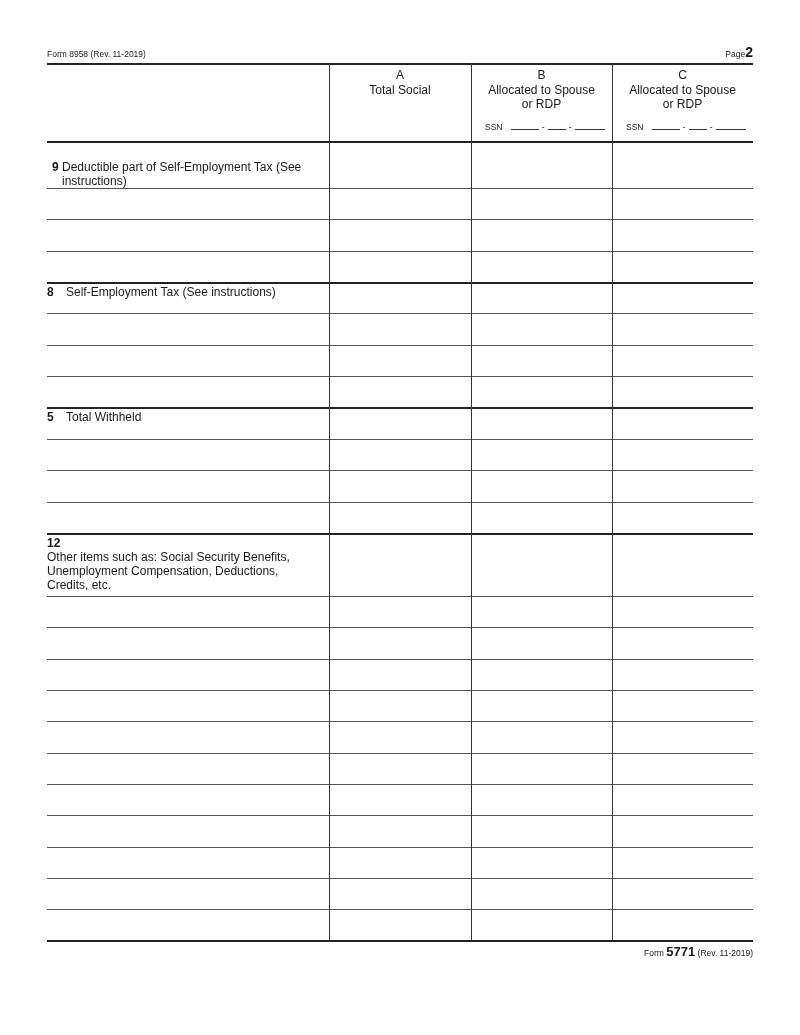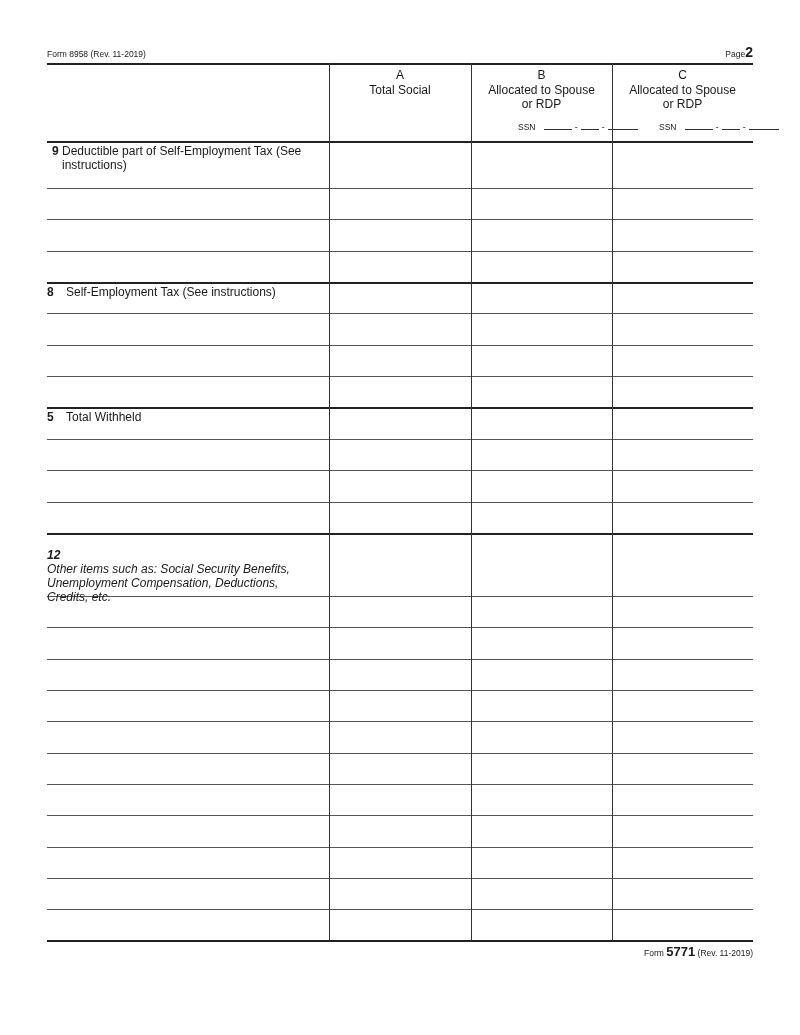--- a/index.html
+++ b/index.html
@@ -5,21 +5,21 @@
   * { box-sizing: border-box; margin: 0; padding: 0; }
   html, body { width: 800px; height: 1035px; background: #ffffff; }
   body { position: relative; font-family: "Liberation Sans", sans-serif; color: #1a1a1a; overflow: hidden; }
   .top-left { position: absolute; left: 47px; top: 49px; font-size: 8.5px; }
   .top-right { position: absolute; right: 47px; top: 44px; font-size: 8.5px; }
   .top-right b { font-size: 14px; font-weight: bold; }
   .hline { position: absolute; left: 47px; width: 706px; height: 1px; background: #555; }
   .hline.thick { height: 1.6px; background: #222; }
   .vline { position: absolute; width: 1px; background: #333; top: 63px; height: 878px; }
   .colhead { position: absolute; top: 68px; text-align: center; font-size: 12px; line-height: 14.5px; }
-  .ssn { position: absolute; top: 121px; font-size: 8.5px; white-space: nowrap; margin-left: 33px; }
+  .ssn { position: absolute; top: 121px; font-size: 8.5px; white-space: nowrap; }
   .ssn .u { display: inline-block; border-bottom: 1px solid #333; height: 9px; vertical-align: baseline; }
   .ssn .d { margin: 0 3px; }
   .line-label { position: absolute; left: 52px; font-size: 12px; line-height: 14px; width: 265px; }
   .line-label .num { font-weight: bold; display: inline-block; width: 14px; }
   .line-label .txt { display: inline-block; vertical-align: top; width: 245px; }
   .line-label.one-digit .num { width: 10px; }
   .line-label.two-digit { left: 47px; }
   .line-label.two-digit .num { width: 19px; }
   .cell { position: absolute; }
   .footer { position: absolute; right: 47px; top: 944px; font-size: 8.5px; }
@@ -85,30 +85,30 @@
 
 <div class="ssn" style="left:485px;">
   <span>SSN</span>
   <span class="u" style="width:28px; margin-left:6px;"></span><span class="d">-</span><span class="u" style="width:18px;"></span><span class="d">-</span><span class="u" style="width:30px;"></span>
 </div>
 <div class="ssn" style="left:626px;">
   <span>SSN</span>
   <span class="u" style="width:28px; margin-left:6px;"></span><span class="d">-</span><span class="u" style="width:18px;"></span><span class="d">-</span><span class="u" style="width:30px;"></span>
 </div>
 
-<div class="line-label one-digit" style="top:144px;">
+<div class="line-label one-digit" style="top:160px;">
   <span class="num">9</span><span class="txt">Deductible part of Self-Employment Tax (See instructions)</span>
 </div>
 <div class="line-label two-digit" style="top:285px;">
   <span class="num">8</span><span class="txt">Self-Employment Tax (See instructions)</span>
 </div>
 <div class="line-label two-digit" style="top:410px;">
   <span class="num">5</span><span class="txt">Total Withheld</span>
 </div>
-<div class="line-label two-digit" style="top:548px;font-style:italic;">
+<div class="line-label two-digit" style="top:536px;">
   <span class="num">12</span><span class="txt" style="width:250px;">Other items such as: Social Security Benefits, Unemployment Compensation, Deductions, Credits, etc.</span>
 </div>
 
 <div id="cells">
     <div class="cell" style="left: 330px; width: 141px; top: 142px; height: 46px;"></div>
     <div class="cell" style="left: 472px; width: 140px; top: 142px; height: 46px;"></div>
     <div class="cell" style="left: 613px; width: 140px; top: 142px; height: 46px;"></div>
     <div class="cell" style="left: 330px; width: 141px; top: 189px; height: 30px;"></div>
     <div class="cell" style="left: 472px; width: 140px; top: 189px; height: 30px;"></div>
     <div class="cell" style="left: 613px; width: 140px; top: 189px; height: 30px;"></div>

